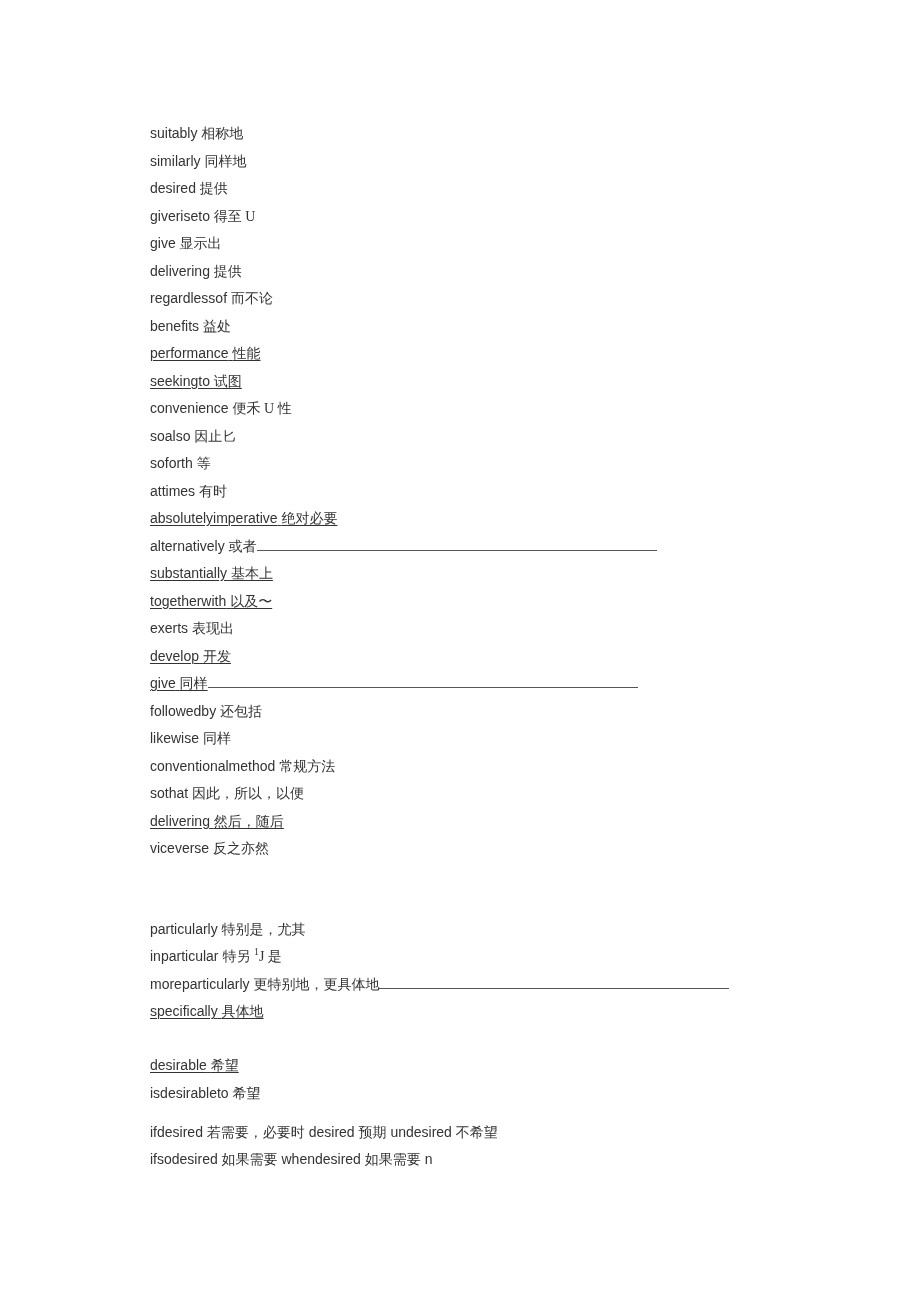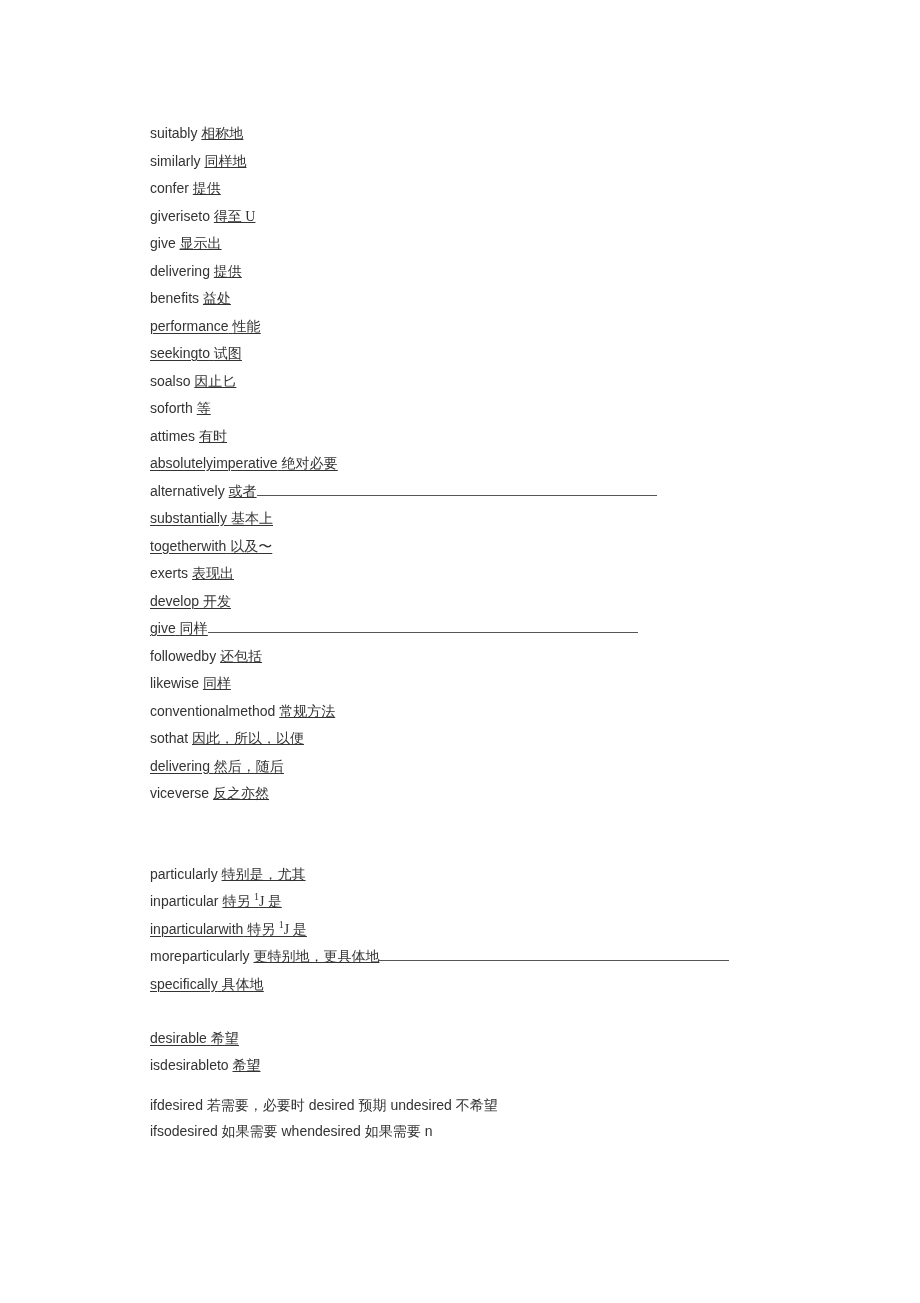--- a/index.html
+++ b/index.html
@@ -17,21 +17,20 @@
   }
   .line {
     line-height: 26.5px;
     white-space: nowrap;
   }
   .en {
     font-family: Arial, Helvetica, sans-serif;
   }
   .zh {
     font-family: "SimSun", "Microsoft YaHei", serif;
-    text-decoration: underline;
   }
   .ul {
     text-decoration: underline;
     text-decoration-thickness: 1px;
     text-underline-offset: 2px;
   }
   .ul-long-wrap {
     display: flex;
     align-items: baseline;
     text-align: right;
@@ -48,27 +47,29 @@
     vertical-align: super;
     line-height: 0;
   }
 </style>
 </head>
 <body>
 
 <div class="page" id="page">
     <div class="line"><span><span class="en">suitably</span> <span class="zh">相称地</span></span></div>
     <div class="line"><span><span class="en">similarly</span> <span class="zh">同样地</span></span></div>
-    <div class="line"><span><span class="en">confer</span> <span class="zh">提供</span></span></div>
+    <div class="line"><span><span class="en">desired</span> <span class="zh">提供</span></span></div>
     <div class="line"><span><span class="en">giveriseto</span> <span class="zh">得至 U</span></span></div>
     <div class="line"><span><span class="en">give</span> <span class="zh">显示出</span></span></div>
     <div class="line"><span><span class="en">delivering</span> <span class="zh">提供</span></span></div>
+    <div class="line"><span><span class="en">regardlessof</span> <span class="zh">而不论</span></span></div>
     <div class="line"><span><span class="en">benefits</span> <span class="zh">益处</span></span></div>
     <div class="line"><span class="ul"><span class="en">performance</span> <span class="zh">性能</span></span></div>
     <div class="line"><span class="ul"><span class="en">seekingto</span> <span class="zh">试图</span></span></div>
+    <div class="line"><span><span class="en">convenience</span> <span class="zh">便禾 U 性</span></span></div>
     <div class="line"><span><span class="en">soalso</span> <span class="zh">因止匕</span></span></div>
     <div class="line"><span><span class="en">soforth</span> <span class="zh">等</span></span></div>
     <div class="line"><span><span class="en">attimes</span> <span class="zh">有时</span></span></div>
     <div class="line"><span class="ul"><span class="en">absolutelyimperative</span> <span class="zh">绝对必要</span></span></div>
     <div class="line ul-long-wrap">
       <span class=""><span class="en">alternatively</span> <span class="zh">或者</span></span>
       <span class="ul-long-fill" style="width: 400px; height: 1em; display: inline-block; vertical-align: baseline; border-bottom: 1px solid rgb(85, 85, 85); margin-bottom: 0px;"></span>
     </div>
     <div class="line"><span class="ul"><span class="en">substantially</span> <span class="zh">基本上</span></span></div>
     <div class="line"><span class="ul"><span class="en">togetherwith</span> <span class="zh">以及〜</span></span></div>
@@ -81,21 +82,20 @@
     <div class="line"><span><span class="en">followedby</span> <span class="zh">还包括</span></span></div>
     <div class="line"><span><span class="en">likewise</span> <span class="zh">同样</span></span></div>
     <div class="line"><span><span class="en">conventionalmethod</span> <span class="zh">常规方法</span></span></div>
     <div class="line"><span><span class="en">sothat</span> <span class="zh">因此，所以，以便</span></span></div>
     <div class="line"><span class="ul"><span class="en">delivering</span> <span class="zh">然后，随后</span></span></div>
     <div class="line"><span><span class="en">viceverse</span> <span class="zh">反之亦然</span></span></div>
     <div class="group-gap"></div>
     <div class="group-gap"></div>
     <div class="line"><span><span class="en">particularly</span> <span class="zh">特别是，尤其</span></span></div>
     <div class="line"><span><span class="en">inparticular</span> <span class="zh">特另 <span class="sup">1</span>J 是</span></span></div>
-    <div class="line"><span class="ul"><span class="en">inparticularwith</span> <span class="zh">特另 <span class="sup">1</span>J 是</span></span></div>
     <div class="line ul-long-wrap">
       <span class=""><span class="en">moreparticularly</span> <span class="zh">更特别地，更具体地</span></span>
       <span class="ul-long-fill" style="width: 350px; height: 1em; display: inline-block; vertical-align: baseline; border-bottom: 1px solid rgb(85, 85, 85); margin-bottom: 0px;"></span>
     </div>
     <div class="line"><span class="ul"><span class="en">specifically</span> <span class="zh">具体地</span></span></div>
     <div class="group-gap"></div>
     <div class="line"><span class="ul"><span class="en">desirable</span> <span class="zh">希望</span></span></div>
     <div class="line"><span><span class="en">isdesirableto</span> <span class="zh">希望</span></span></div>
     <div style="height: 12px;"></div>
     <div class="line"><span>ifdesired 若需要，必要时 desired 预期 undesired 不希望</span></div>

